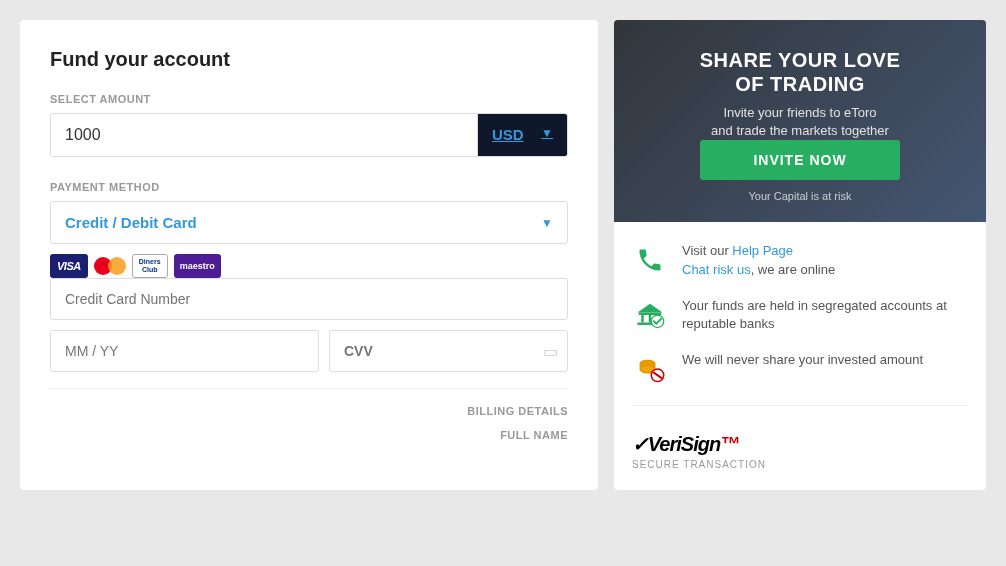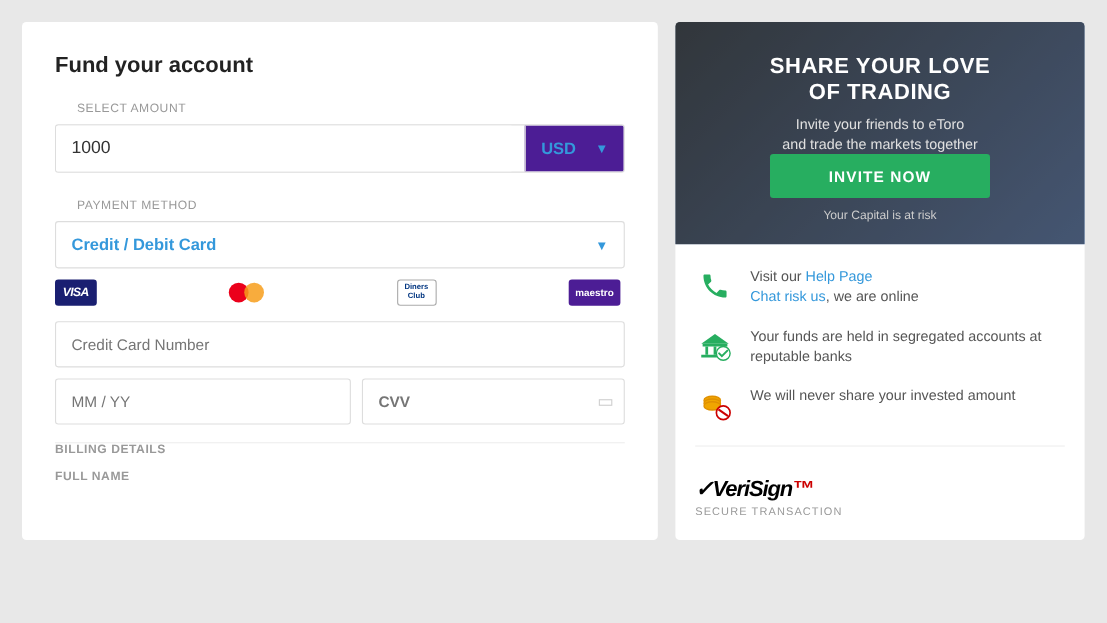--- a/index.html
+++ b/index.html
@@ -31,51 +31,51 @@
       font-weight: bold;
       color: #222;
       margin-bottom: 22px;
     }
     .section-label {
       font-size: 11px;
       color: #999;
       letter-spacing: 0.5px;
       text-transform: uppercase;
       margin-bottom: 8px;
-      font-weight: 400;
-      margin-left: 20px;
+      font-weight: 700;
     }
     .amount-row {
       display: flex;
       gap: 12px;
       border: 1px solid #ddd;
       border-radius: 3px;
       margin-bottom: 24px;
       overflow: hidden;
     }
     .amount-input {
       flex: 1;
       border: none;
       outline: none;
       padding: 12px 14px;
       font-size: 16px;
       color: #333;
     }
     .currency-select {
       display: flex;
-      align-items: center;
+      align-items: flex-start;
       padding: 12px 14px;
       border-left: 1px solid #ddd;
-      background: #4c1d95;
+      background: #0f172a;
       color: #3498db;
       font-size: 15px;
       font-weight: 600;
       cursor: pointer;
       min-width: 90px;
       justify-content: space-between;
+      text-decoration: underline;
     }
     .currency-select .chevron {
       color: #3498db;
       font-size: 12px;
       margin-left: 8px;
     }
     .payment-method-section {
       margin-bottom: 16px;
     }
     .payment-dropdown {
@@ -92,24 +92,24 @@
       color: #3498db;
       font-size: 15px;
       font-weight: 600;
     }
     .payment-dropdown .chevron {
       color: #3498db;
       font-size: 12px;
     }
     .card-logos {
       display: flex;
-      justify-content: space-between;
+      justify-content: flex-start;
       align-items: center;
       gap: 6px;
-      margin-bottom: 14px;
+      margin-bottom: 0;
       padding-right: 4px;
     }
     .card-logo {
       height: 24px;
       display: flex;
       align-items: center;
       justify-content: center;
       border-radius: 3px;
       font-size: 9px;
       font-weight: bold;
@@ -195,21 +195,23 @@
       position: absolute;
       right: 10px;
       top: 50%;
       transform: translateY(-50%);
       color: #ccc;
       font-size: 16px;
     }
     
     .billing-section {
       border-top: 1px solid #eee;
+      padding-top: 16px;
       margin-top: 10px;
+      text-align: right;
     }
     .billing-label {
       font-size: 11px;
       color: #999;
       letter-spacing: 0.5px;
       text-transform: uppercase;
       font-weight: 600;
       margin-bottom: 12px;
     }
     .fullname-label {

